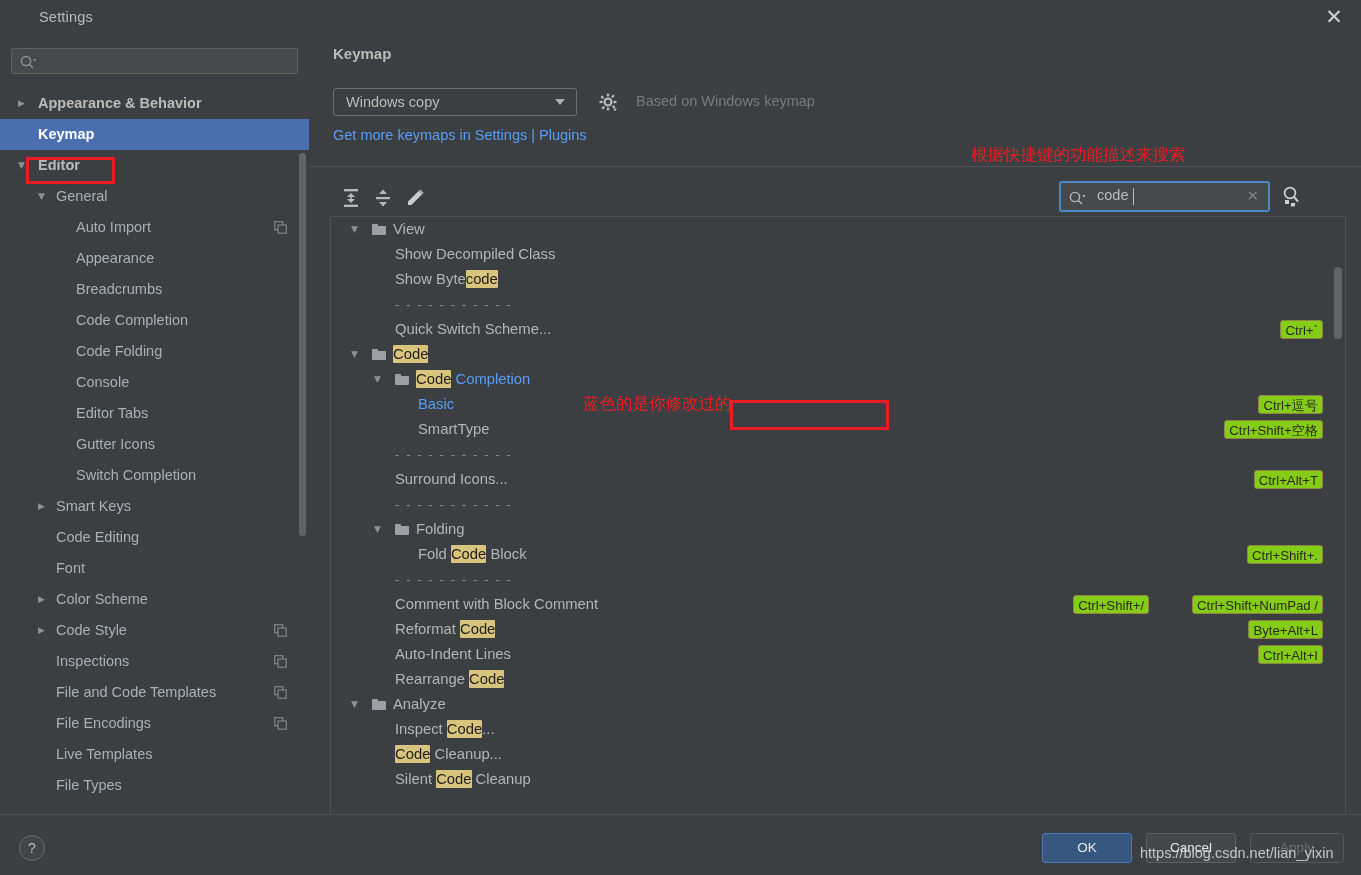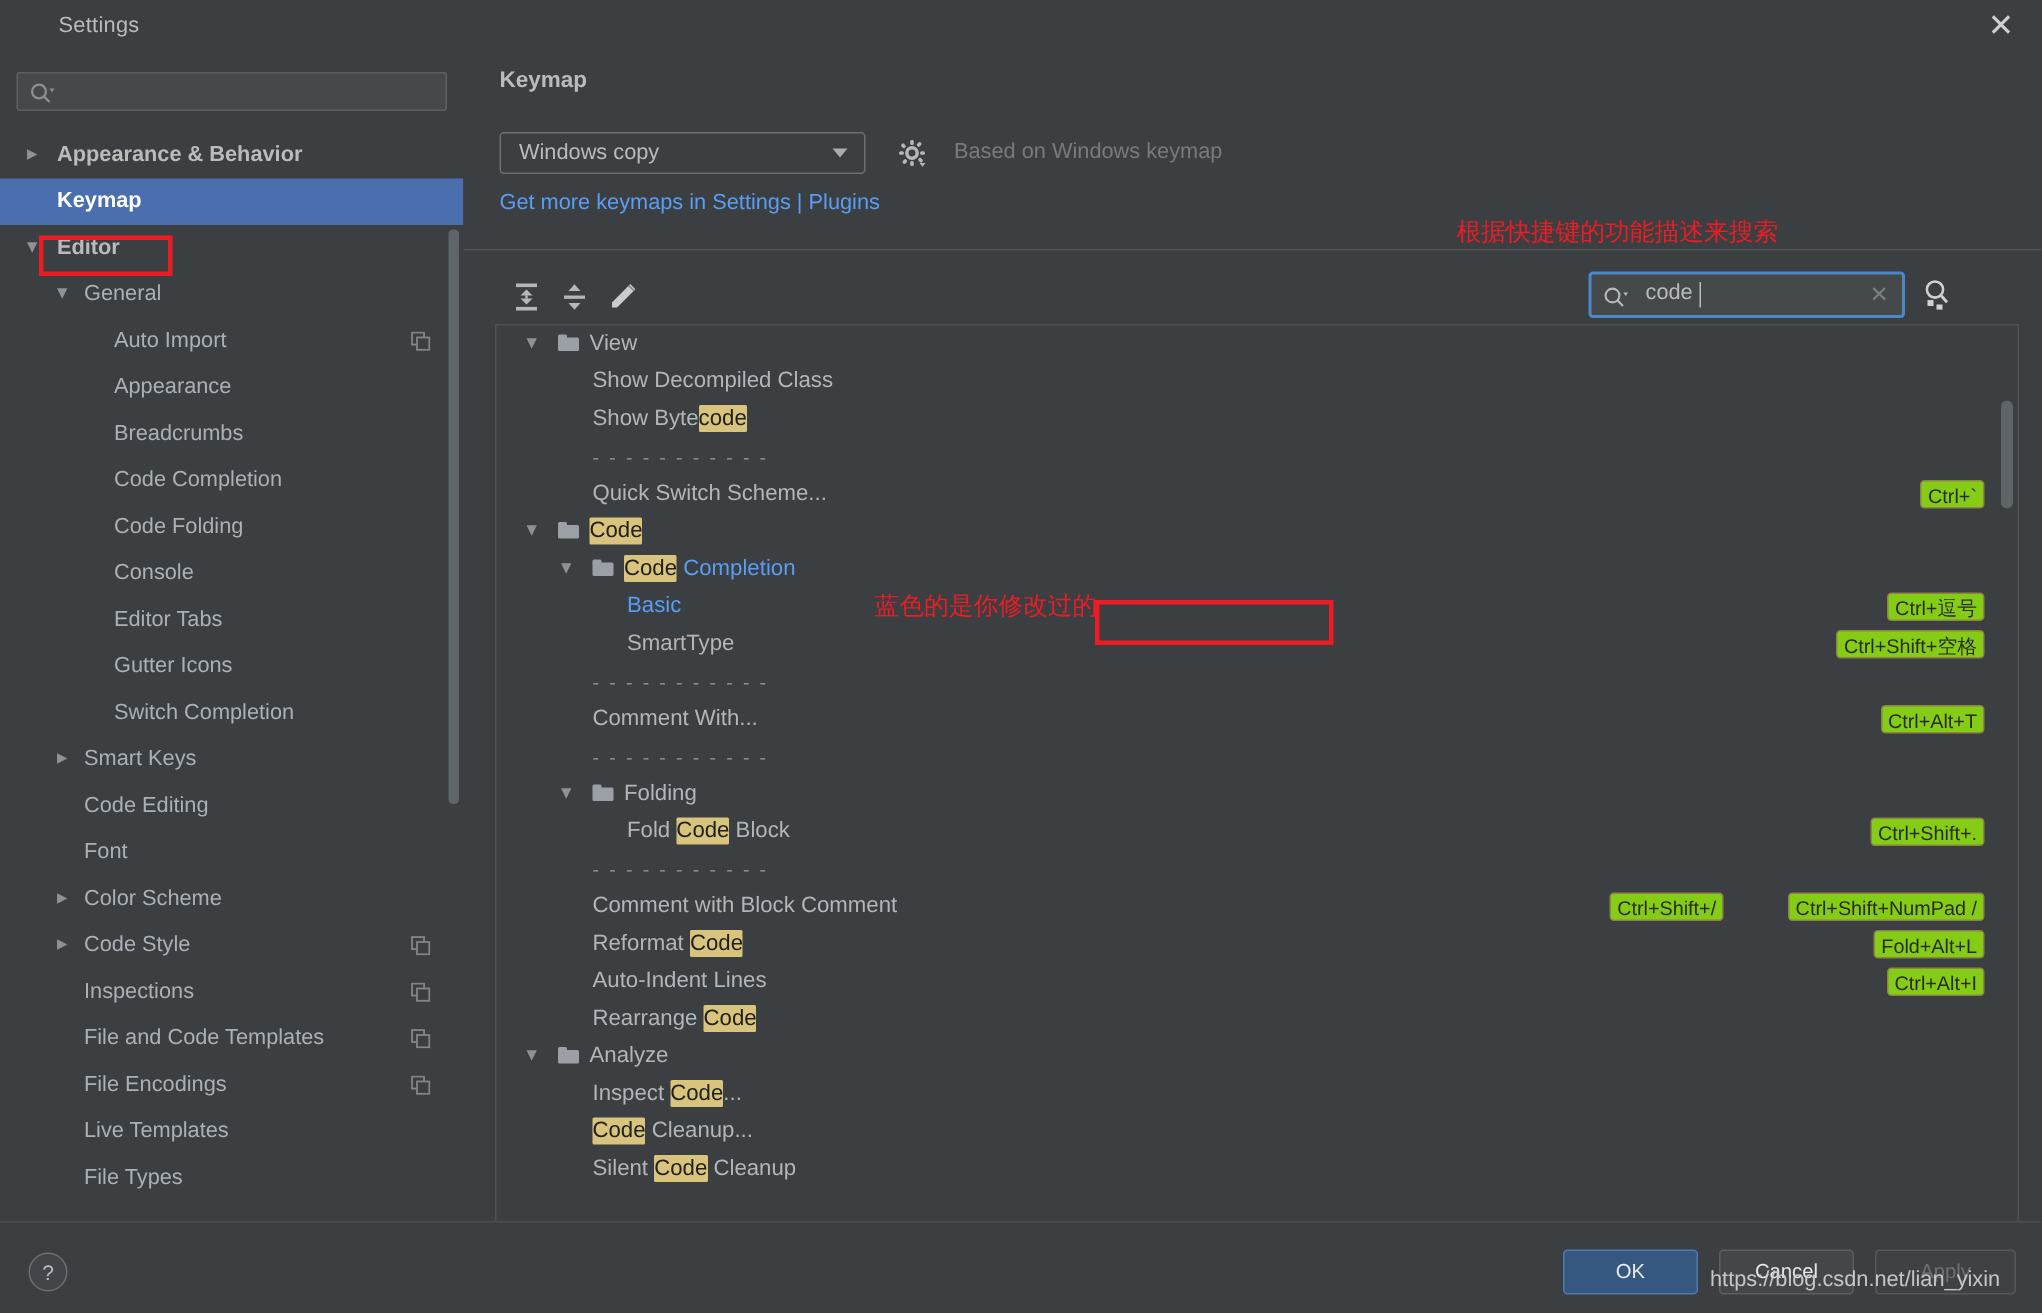--- a/index.html
+++ b/index.html
@@ -577,21 +577,21 @@
             <span class="kshort" style="right:22px">Ctrl+逗号</span>
           </div>
           <div class="krow">
             <span style="position:absolute;left:87px;top:0;"><span>SmartType</span></span>
             <span class="kshort" style="right:22px">Ctrl+Shift+空格</span>
           </div>
           <div class="krow">
             <span style="position:absolute;left:64px;top:0;"><span class="dashes">- - - - - - - - - - -</span></span>
           </div>
           <div class="krow">
-            <span style="position:absolute;left:64px;top:0;"><span>Comment With...</span></span>
+            <span style="position:absolute;left:64px;top:0;"><span>Surround Icons...</span></span>
             <span class="kshort" style="right:22px">Ctrl+Alt+T</span>
           </div>
           <div class="krow">
             <span style="position:absolute;left:64px;top:0;"><span class="dashes">- - - - - - - - - - -</span></span>
           </div>
           <div class="krow">
             <span class="kcaret" style="left:43px">▼</span>
             <span style="position:absolute;left:64px;top:0;"><span class="kfolder"></span><span>Folding</span></span>
           </div>
           <div class="krow">
@@ -601,21 +601,21 @@
           <div class="krow">
             <span style="position:absolute;left:64px;top:0;"><span class="dashes">- - - - - - - - - - -</span></span>
           </div>
           <div class="krow">
             <span style="position:absolute;left:64px;top:0;"><span>Comment with Block Comment</span></span>
             <span class="kshort" style="right:22px">Ctrl+Shift+NumPad /</span>
             <span class="kshort" style="right:195.9px">Ctrl+Shift+/</span>
           </div>
           <div class="krow">
             <span style="position:absolute;left:64px;top:0;"><span>Reformat </span><span class="hl">Code</span></span>
-            <span class="kshort" style="right:22px">Fold+Alt+L</span>
+            <span class="kshort" style="right:22px">Byte+Alt+L</span>
           </div>
           <div class="krow">
             <span style="position:absolute;left:64px;top:0;"><span>Auto-Indent Lines</span></span>
             <span class="kshort" style="right:22px">Ctrl+Alt+I</span>
           </div>
           <div class="krow">
             <span style="position:absolute;left:64px;top:0;"><span>Rearrange </span><span class="hl">Code</span></span>
           </div>
           <div class="krow">
             <span class="kcaret" style="left:20px">▼</span>

